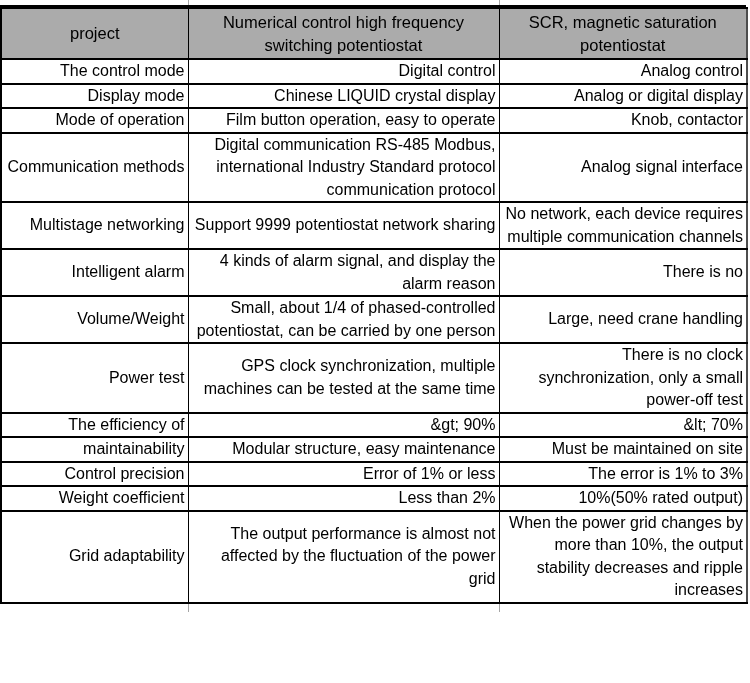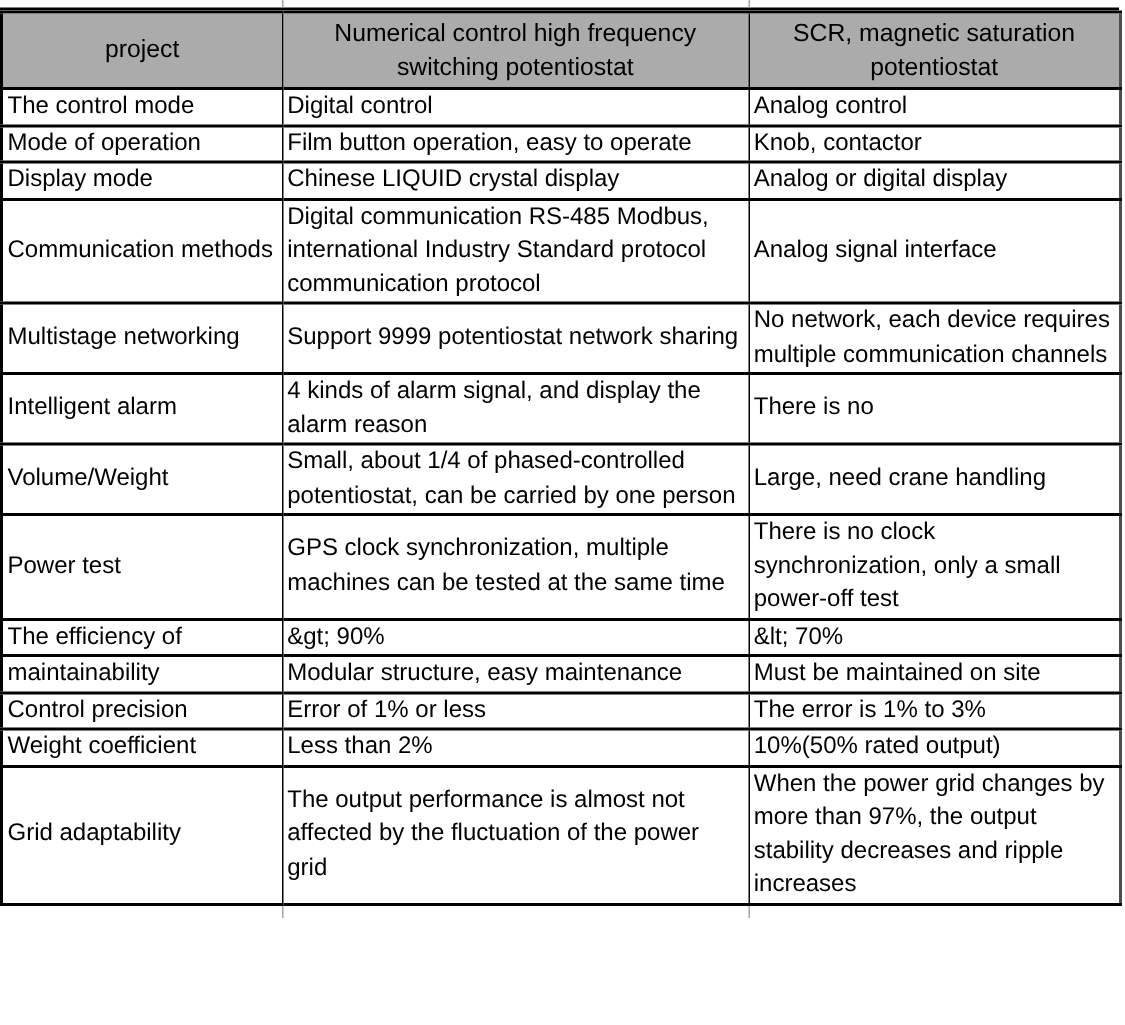--- a/index.html
+++ b/index.html
@@ -30,21 +30,21 @@
     border-right: 1px solid var(--border, #000);
     line-height: 22.5px;
     overflow: hidden;
   }
   table.cmp th {
     background: var(--header-bg, #ababab);
     font-weight: normal; text-align: center;
     padding: 2px 2px; font-size: 16.5px;
   }
   table.cmp td {
-    padding: 0 3px; vertical-align: middle; text-align: left;
+    padding: 0 3px; vertical-align: middle; text-align: right;
     background: var(--bg, #fff);
   }
   col.c1 { width: 187px; } col.c2 { width: 311px; } col.c3 { width: 248px; }
 </style>
 </head>
 <body>
 
 <div class="sheet">
 
   <div class="strip top">
@@ -65,28 +65,28 @@
         <th>SCR, magnetic saturation potentiostat</th>
       </tr>
     </thead>
     <tbody>
         <tr>
           <td>The control mode</td>
           <td>Digital control</td>
           <td>Analog control</td>
         </tr>
         <tr>
+          <td>Display mode</td>
+          <td>Chinese LIQUID crystal display</td>
+          <td>Analog or digital display</td>
+        </tr>
+        <tr>
           <td>Mode of operation</td>
           <td>Film button operation, easy to operate</td>
           <td>Knob, contactor</td>
-        </tr>
-        <tr>
-          <td>Display mode</td>
-          <td>Chinese LIQUID crystal display</td>
-          <td>Analog or digital display</td>
         </tr>
         <tr>
           <td>Communication methods</td>
           <td>Digital communication RS-485 Modbus, international Industry Standard protocol communication protocol</td>
           <td>Analog signal interface</td>
         </tr>
         <tr>
           <td>Multistage networking</td>
           <td>Support 9999 potentiostat network sharing</td>
           <td>No network, each device requires multiple communication channels</td>
@@ -122,21 +122,21 @@
           <td>The error is 1% to 3%</td>
         </tr>
         <tr>
           <td>Weight coefficient</td>
           <td>Less than 2%</td>
           <td>10%(50% rated output)</td>
         </tr>
         <tr>
           <td>Grid adaptability</td>
           <td>The output performance is almost not affected by the fluctuation of the power grid</td>
-          <td>When the power grid changes by more than 97%, the output stability decreases and ripple increases</td>
+          <td>When the power grid changes by more than 10%, the output stability decreases and ripple increases</td>
         </tr>
       </tbody>
   </table>
 
   <div class="strip bottom">
     <div class="vline v1"></div>
     <div class="vline v2"></div>
   </div>
 
 </div>

